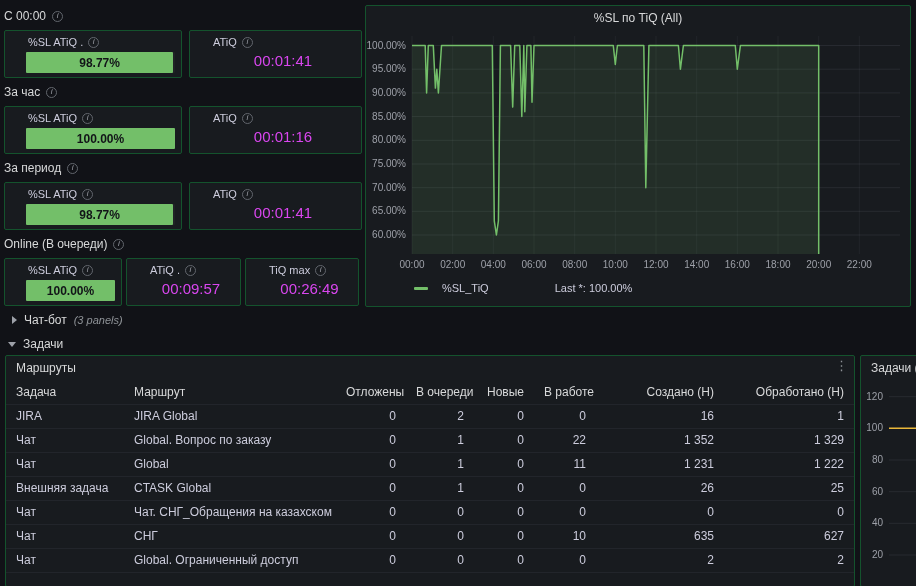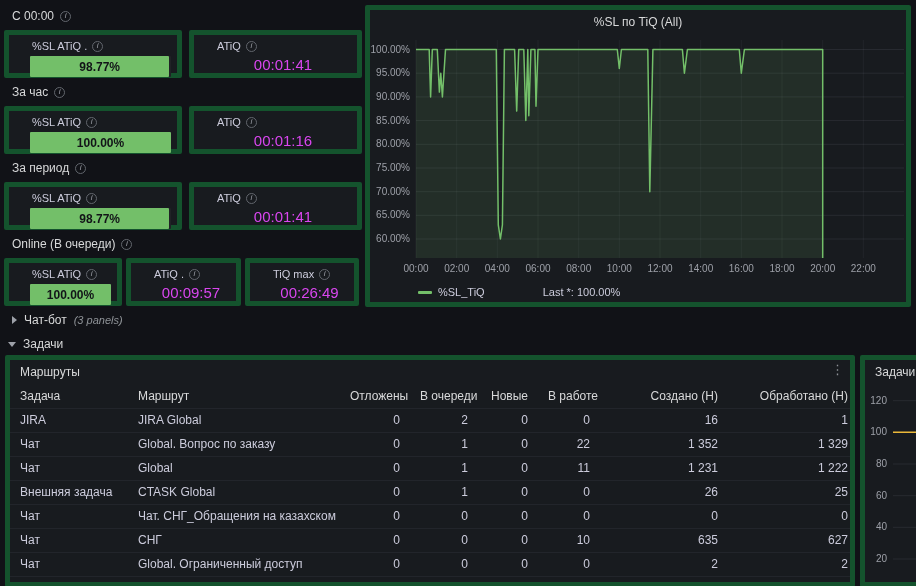--- a/index.html
+++ b/index.html
@@ -1,43 +1,43 @@
 <!DOCTYPE html>
 <html><head>
 <meta charset="utf-8">
 <style>
   * { margin:0; padding:0; box-sizing:border-box; }
   html,body { background:#111217; }
   body { font-family:"Liberation Sans", sans-serif; color:#ccccdc; }
   .dashboard { position:relative; width:916px; height:586px; overflow:hidden; background:#111217; }
 
-  .panel { background:#181b1f; border:5px solid #14532d; border-radius:2px; position:absolute; }
+  .panel { background:#181b1f; border:1px solid #14532d; border-radius:2px; position:absolute; }
 
   
   .stats-area { position:absolute; left:4px; top:2px; width:358px; }
-  .section-header { display:flex; align-items:center; gap:6px; height:16px; margin:6px 0 6px 8px; font-size:12px; font-weight:500; color:#d8d9da; }
+  .section-header { display:flex; align-items:center; gap:6px; height:16px; margin:6px 0 6px 0; font-size:12px; font-weight:500; color:#d8d9da; }
   .panel-row { display:flex; gap:7px; }
   .panel-row .panel { position:relative; height:48px;padding-left:15px; }
   .w-lg { width:178px; } .w-md { width:173px; }
   .w-s1 { width:118px; } .w-s2 { width:115px; } .w-s3 { width:114px; }
   .panel-row-3 { gap:4px; }
   .panel-title { display:flex; align-items:center; gap:5px; padding:5px 8px 0 8px; font-size:11px; color:#ccccdc; white-space:nowrap; overflow:hidden; }
   .info-icon { display:inline-flex; align-items:center; justify-content:center; width:11px; height:11px; min-width:11px; border:1px solid #62666d; border-radius:50%; color:#9da0a8; font-size:8px; line-height:1; font-style:italic; }
   .info-icon::before { content:"i"; }
   .gauge-track { margin:4px 6px 0 6px; height:21px; background:#202226; border-radius:1px; }
   .gauge-bar { height:100%; background:#73bf69; display:flex; align-items:center; justify-content:center; font-size:12px; font-weight:700; color:#10–? }
   .gauge-bar { color:#121418; border-radius:1px; }
   .stat-value { text-align:center; font-size:15px; color:#d946ef; margin-top:4px; font-weight:400; }
 
   
   .chart-panel { left:365px; top:5px; width:546px; height:302px; }
   .panel-header { display:flex; align-items:center; justify-content:center; height:24px; font-size:12px; font-weight:500; color:#d8d9da; position:relative; }
   .panel-header.left { justify-content:flex-start; padding-left:10px; }
   svg text.tick { fill:#9da0a8; font-size:10px; }
-  .legend { display:flex; align-items:center; gap:6px; padding:2px 0 0 48px; font-size:11px; color:#ccccdc; }
+  .legend { display:flex; align-items:center; gap:14px; padding:2px 0 0 48px; font-size:11px; color:#ccccdc; }
   .legend-swatch { width:14px; height:3px; background:#73bf69; border-radius:1px; }
   .legend-extra { color:#ccccdc; margin-left:4px;padding-left:48px; }
 
   
   .dash-row { position:absolute; display:flex; align-items:center; gap:7px; font-size:12px; font-weight:500; color:#d8d9da; cursor:pointer; }
   .dash-row-chatbot { left:12px; top:313px; }
   .dash-row-zadachi { left:8px; top:337px; }
   .chev { width:0; height:0; display:inline-block; }
   .chev-right { border-top:4px solid transparent; border-bottom:4px solid transparent; border-left:5px solid #9da0a8; }
   .chev-down { border-left:4px solid transparent; border-right:4px solid transparent; border-top:5px solid #9da0a8; }

